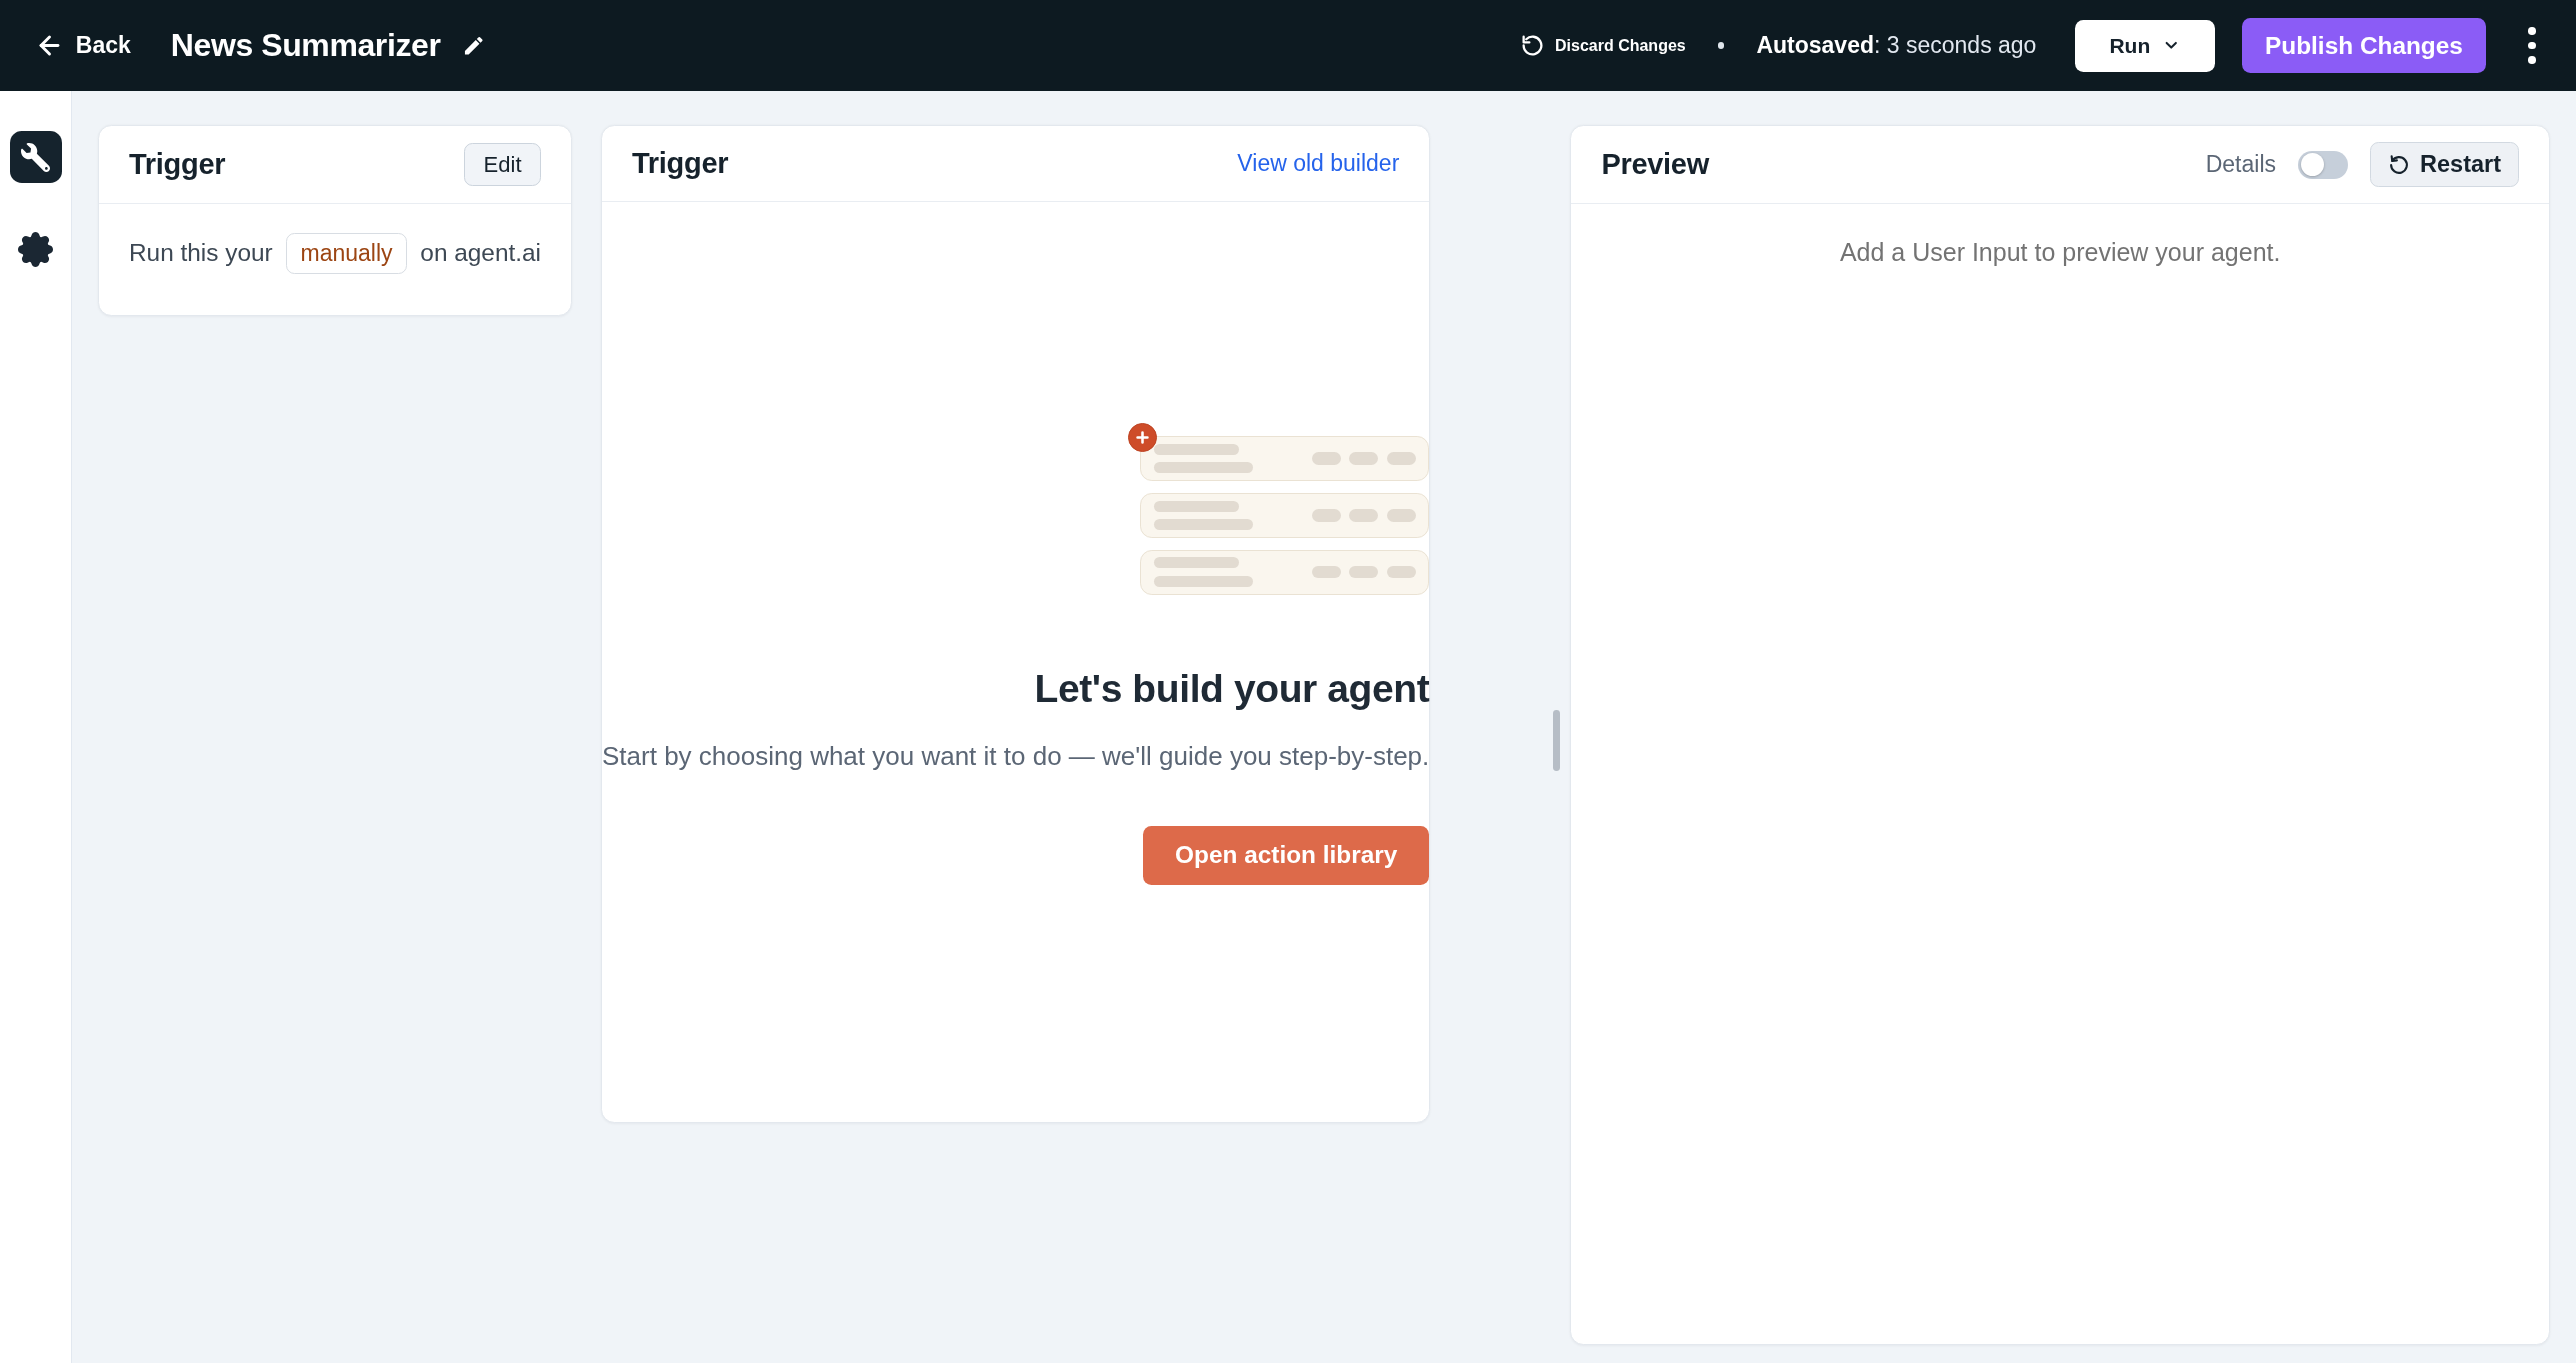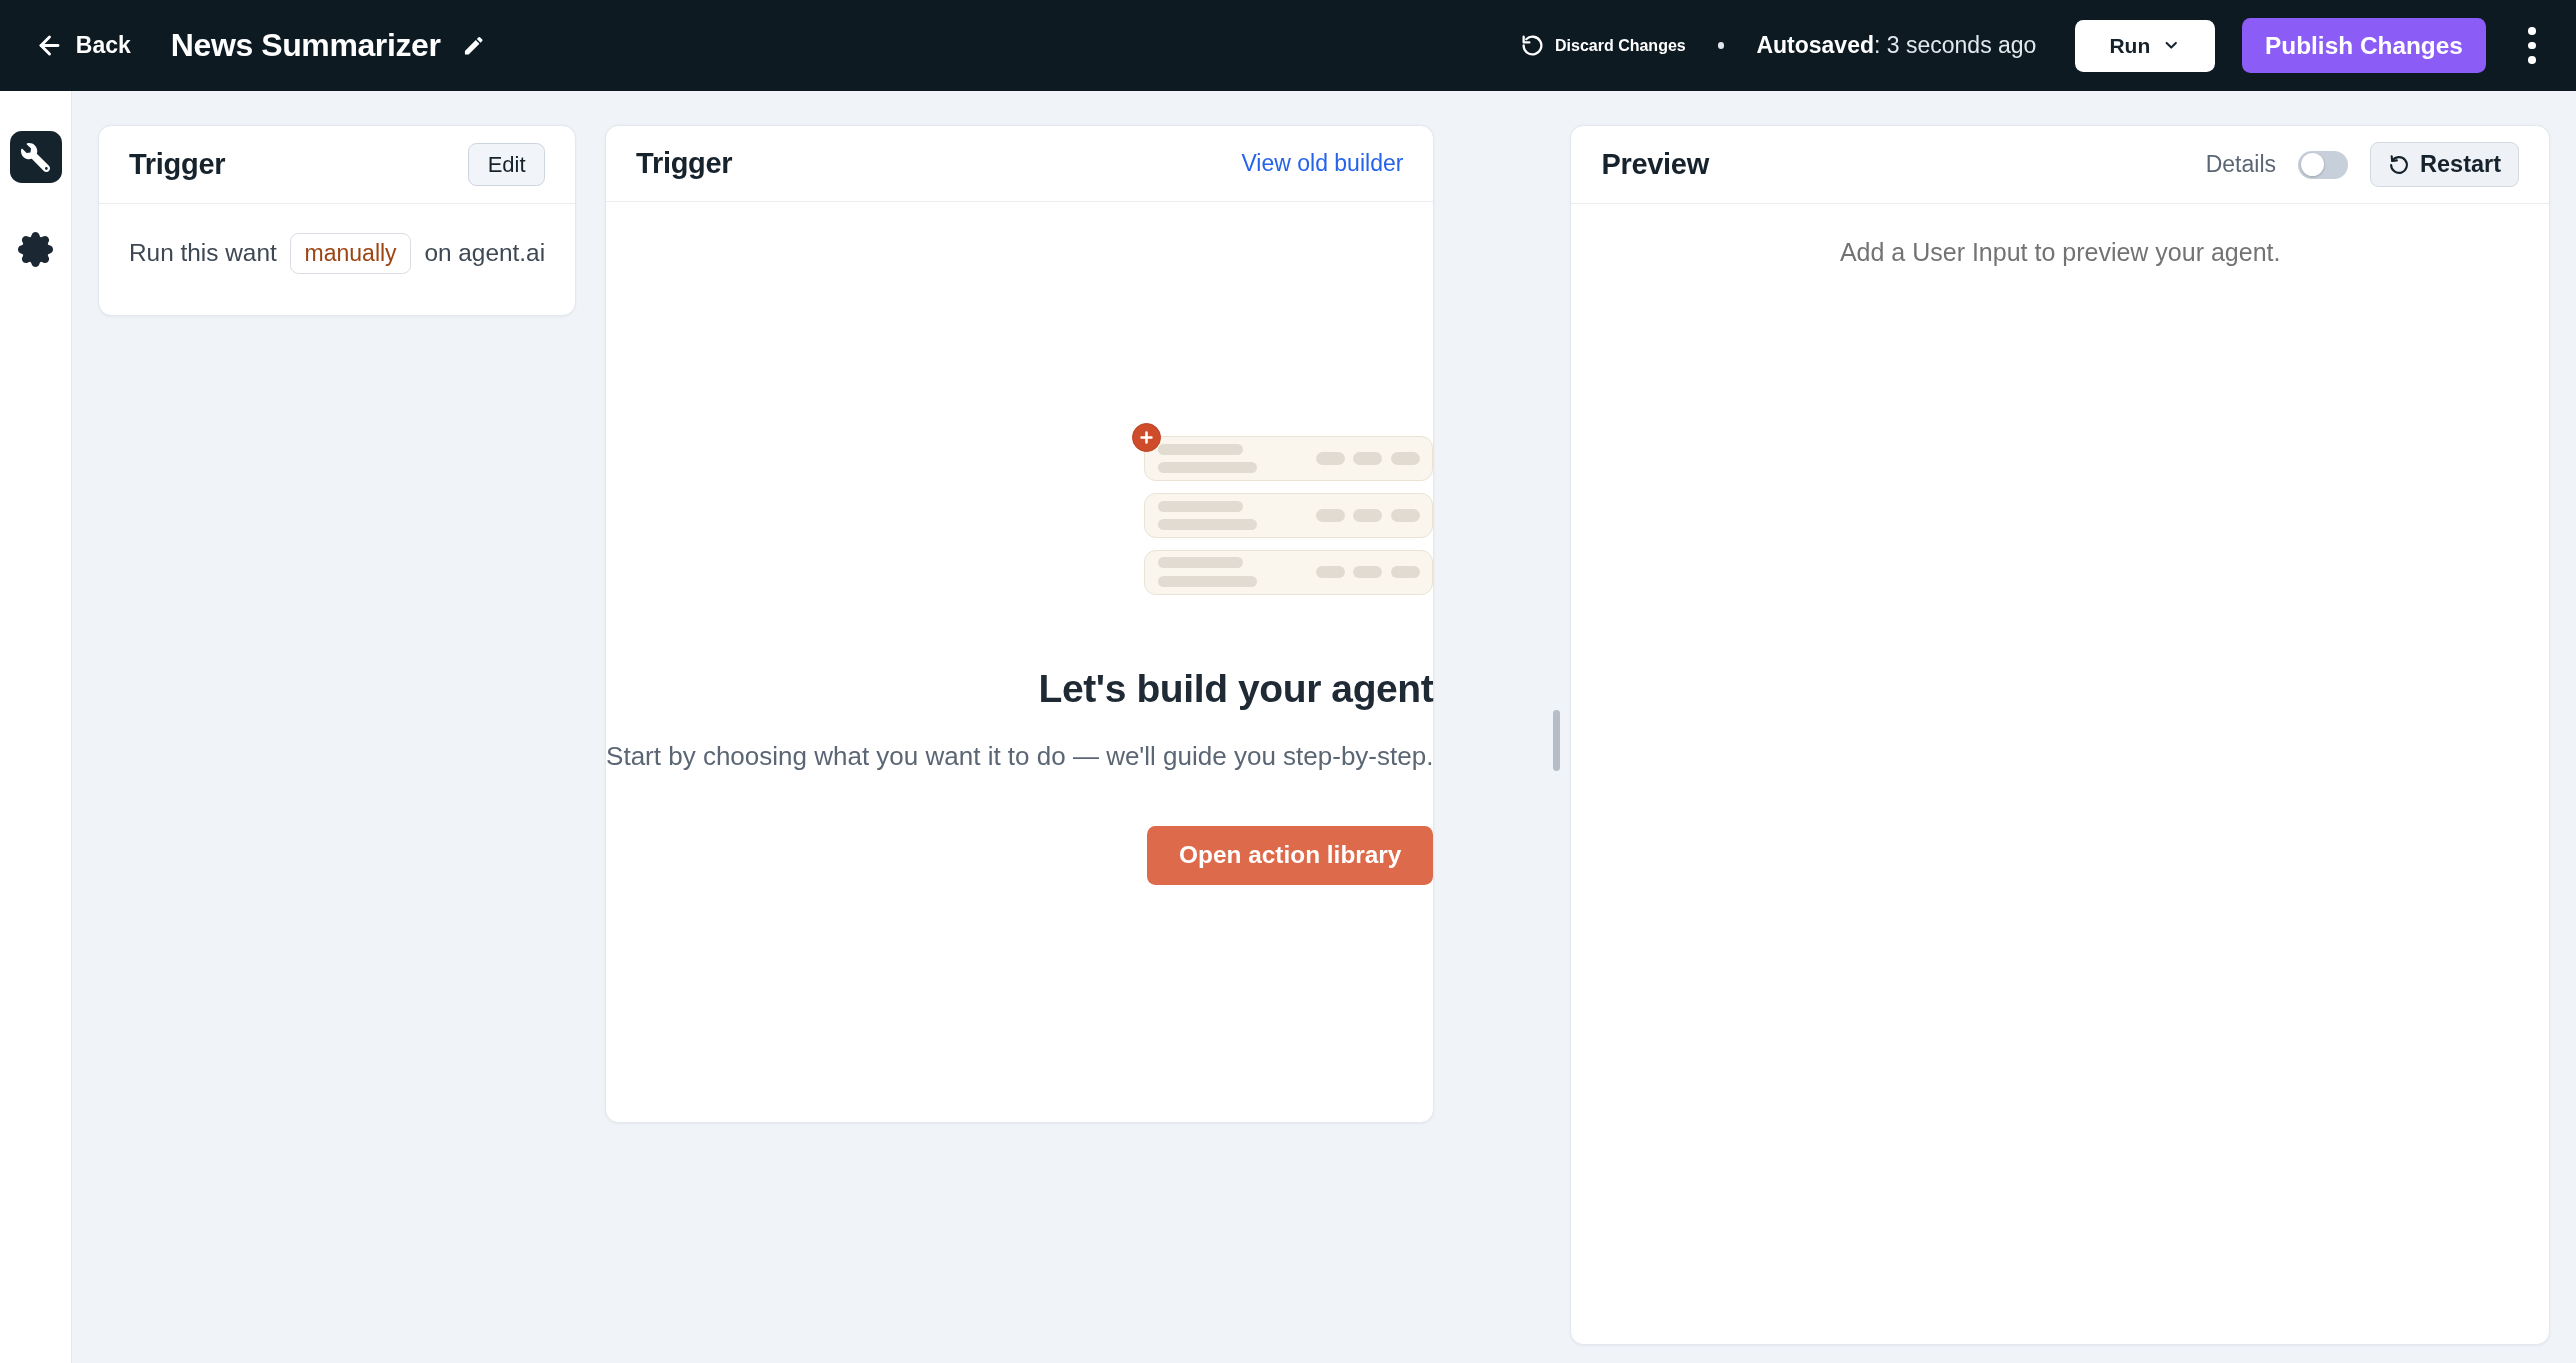--- a/index.html
+++ b/index.html
@@ -218,21 +218,21 @@
   <main class="content">
 
     <section class="col-left">
 
       <div class="card trigger-card">
         <div class="card-header">
           <span class="card-title">Trigger</span>
           <button class="edit-btn">Edit</button>
         </div>
         <div class="trigger-body">
-          <span>Run this want</span>
+          <span>Run this your</span>
           <span class="mode-pill">manually</span>
           <span>on agent.ai</span>
         </div>
       </div>
 
       <div class="card actions-card">
         <div class="card-header">
           <span class="card-title">Trigger</span>
           <a class="old-builder-link">View old builder</a>
         </div>

